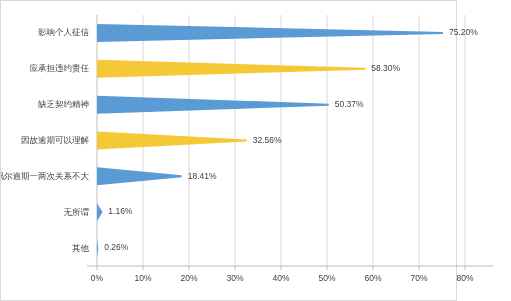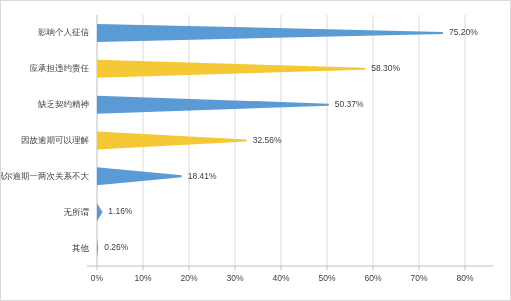--- a/index.html
+++ b/index.html
@@ -10,21 +10,21 @@
     width: 511px;
     height: 301px;
     background: #ffffff;
     font-family: "Liberation Sans", "DejaVu Sans", sans-serif;
     overflow: hidden;
   }
   #chart-frame {
     position: absolute;
     left: 0;
     top: 0;
-    width: 511px;
+    width: 457px;
     height: 301px;
     box-sizing: border-box;
     border: 1px solid #d9d9d9;
     background: #ffffff;
   }
   #chart-svg {
     position: absolute;
     left: 0;
     top: 0;
   }

